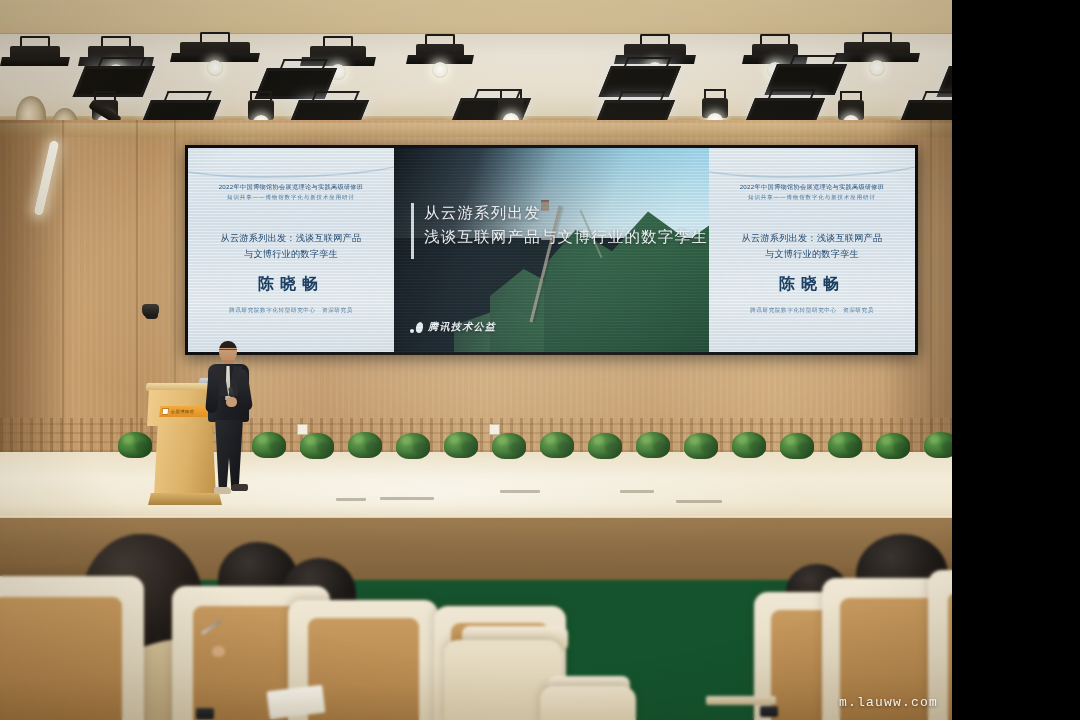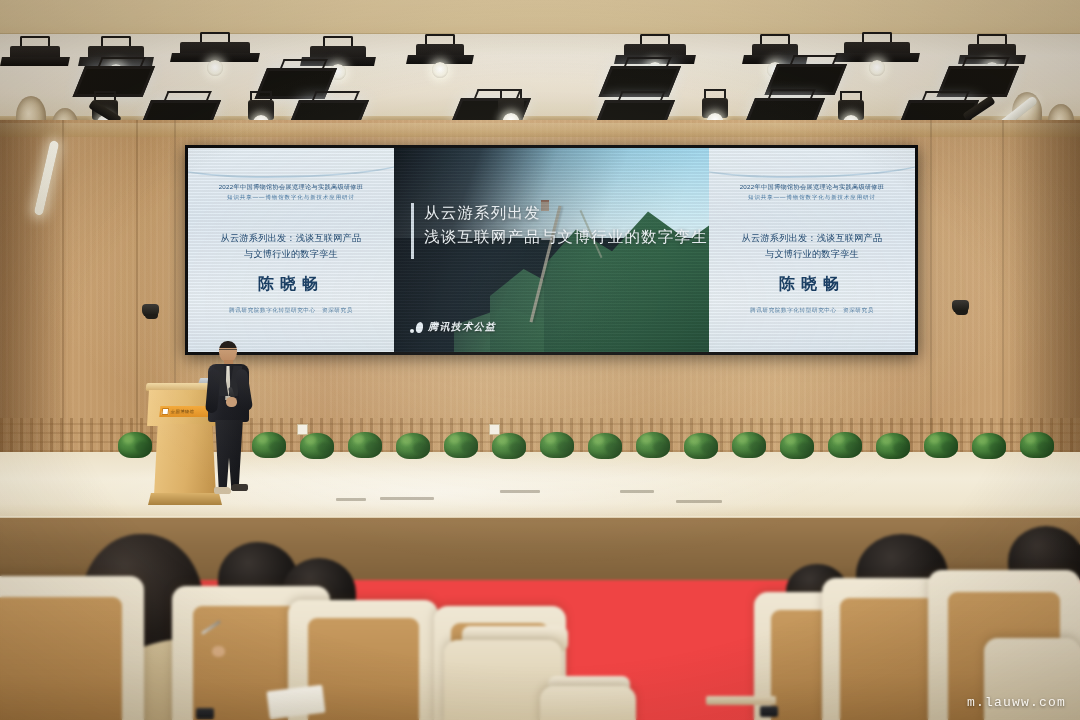--- a/index.html
+++ b/index.html
@@ -1,20 +1,20 @@
 <!DOCTYPE html>
 <html><head>
 <meta charset="utf-8">
 <style>
   html,body{margin:0;padding:0;background:#000;}
   body{font-family:"Liberation Sans","DejaVu Sans",sans-serif;}
 
   #stage-photo{
-    position:relative;width:1080px;height:720px;overflow:hidden;
-    background:#ef4444;
+    position:relative;width:952px;height:720px;overflow:hidden;
+    background:#14532d;
   }
 
   
   .ceiling-warm{
     position:absolute;left:0;top:0;width:1080px;height:40px;
     background:linear-gradient(180deg,#e4cfa4 0%,#dcc79c 60%,#d3bc8f 100%);
   }
   .ceiling-band{
     position:absolute;left:0;top:34px;width:1080px;height:86px;
     background:linear-gradient(180deg,#e9e2d2 0%,#efe9dc 25%,#e6ddcb 70%,#d9cdb4 100%);

